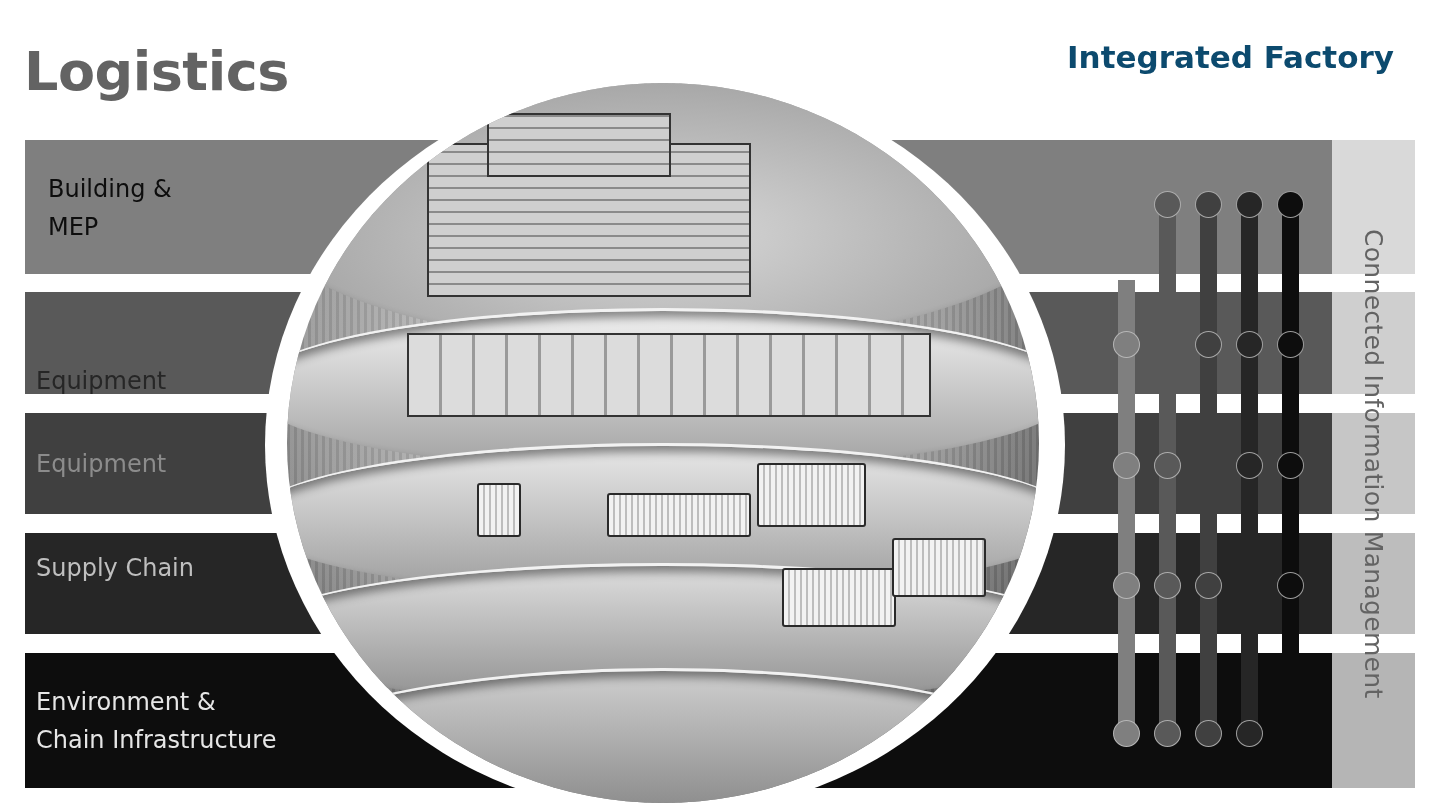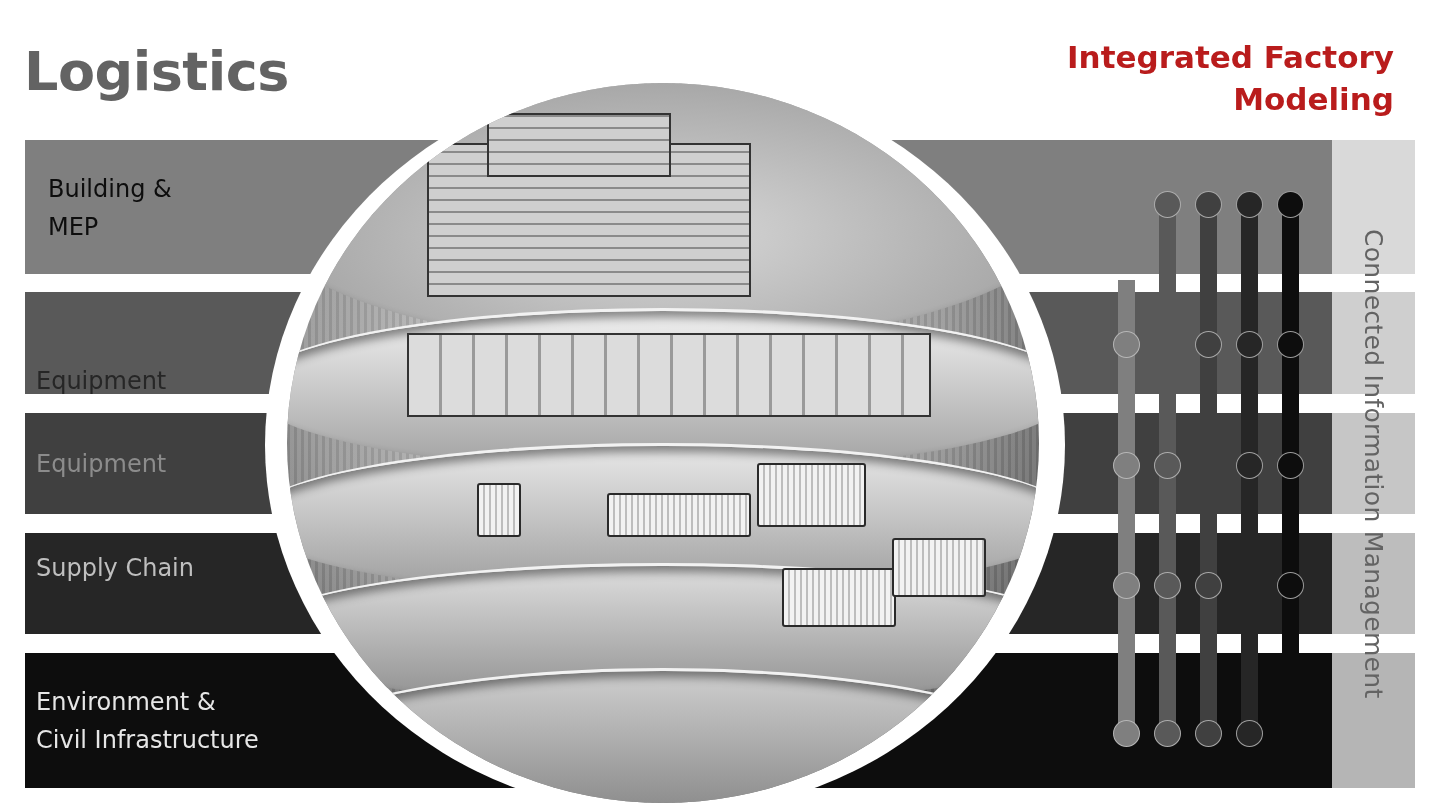--- a/index.html
+++ b/index.html
@@ -1,19 +1,19 @@
 <!DOCTYPE html>
 <html><head>
 <meta charset="utf-8">
 <style>
   html, body { margin:0; padding:0; }
   body { width:1440px; height:810px; background:#ffffff; position:relative; overflow:hidden;
          font-family:"DejaVu Sans", "Liberation Sans", sans-serif; }
   .title { position:absolute; left:24px; top:40px; font-size:54px; font-weight:bold; color:#636363; letter-spacing:-0.5px; }
-  .subtitle { position:absolute; right:46px; top:36px; width:420px; text-align:right; font-size:31px; font-weight:bold; color:#b91c1c; line-height:42px; }
+  .subtitle { position:absolute; right:46px; top:36px; width:420px; text-align:right; font-size:31px; font-weight:bold; color:#0c4a6e; line-height:42px; }
   .band { position:absolute; left:25px; width:1307px; }
   .band-label { position:absolute; left:11px; font-size:24px; line-height:38px; }
   .side-col { position:absolute; left:1332px; width:83px; }
   .side-text { position:absolute; left:1332px; top:140px; width:83px; height:648px; display:flex; align-items:center; justify-content:center; }
   .side-text span { writing-mode:vertical-rl; font-size:25px; color:#636363; white-space:nowrap; letter-spacing:0.3px; }
   .vline { position:absolute; width:17px; }
   .dot { position:absolute; width:27px; height:27px; border-radius:50%; box-sizing:border-box; border:1.5px solid rgba(200,200,200,0.75); }
   .sphere-wrap { position:absolute; left:265px; top:75px; width:800px; height:740px; }
   .sphere-halo { position:absolute; left:0; top:0; width:800px; height:740px; border-radius:50%; background:#ffffff; }
   .sphere { position:absolute; left:22px; top:8px; width:752px; height:720px; border-radius:50%; overflow:hidden;
@@ -23,42 +23,41 @@
   .bldg { position:absolute; border:2px solid #333; background: repeating-linear-gradient(0deg, #cfcfcf 0 10px, #8a8a8a 10px 12px); }
   .truck { position:absolute; background:#e6e6e6; border:2px solid #2a2a2a; border-radius:3px;
            background-image: repeating-linear-gradient(90deg, #f2f2f2 0 4px, #bdbdbd 4px 6px); }
 </style>
 </head>
 <body>
 
 <div class="title">Logistics</div>
 <div class="subtitle">
   <div>Integrated Factory</div>
-  <div>Modeling</div>
 </div>
 
 <div class="band" id="band0" style="top: 140px; height: 134px; background: rgb(127, 127, 127); color: rgb(13, 13, 13);">
   <div class="band-label" style="top:30px;margin-left:12px;">
     <div>Building &amp;</div>
     <div>MEP</div>
   </div>
 </div>
 <div class="band" id="band1" style="top: 292px; height: 102px; background: rgb(89, 89, 89); color: rgb(38, 38, 38);">
   <div class="band-label" style="top:32px;margin-top:38px;">Equipment</div>
 </div>
 <div class="band" id="band2" style="top: 413px; height: 101px; background: rgb(64, 64, 64); color: rgb(140, 140, 140);">
   <div class="band-label" style="top:32px;">Equipment</div>
 </div>
 <div class="band" id="band3" style="top: 533px; height: 101px; background: rgb(38, 38, 38); color: rgb(191, 191, 191);">
   <div class="band-label" style="top:16px;">Supply Chain</div>
 </div>
 <div class="band" id="band4" style="top: 653px; height: 135px; background: rgb(13, 13, 13); color: rgb(230, 230, 230);">
   <div class="band-label" style="top:30px;">
     <div>Environment &amp;</div>
-    <div>Civil Infrastructure</div>
+    <div>Chain Infrastructure</div>
   </div>
 </div>
 
 <div class="side-col" id="side0" style="top: 140px; height: 134px; background: rgb(217, 217, 217);"></div>
 <div class="side-col" id="side1" style="top: 292px; height: 102px; background: rgb(207, 207, 207);"></div>
 <div class="side-col" id="side2" style="top: 413px; height: 101px; background: rgb(198, 198, 198);"></div>
 <div class="side-col" id="side3" style="top: 533px; height: 101px; background: rgb(189, 189, 189);"></div>
 <div class="side-col" id="side4" style="top: 653px; height: 135px; background: rgb(181, 181, 181);"></div>
 <div class="side-text">
   <span>Connected Information Management</span>

